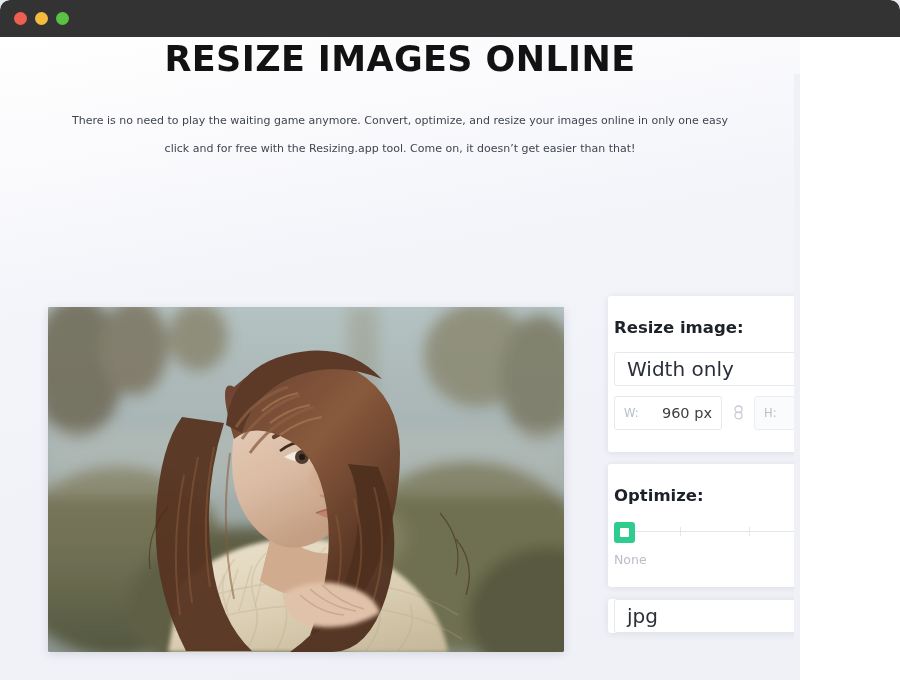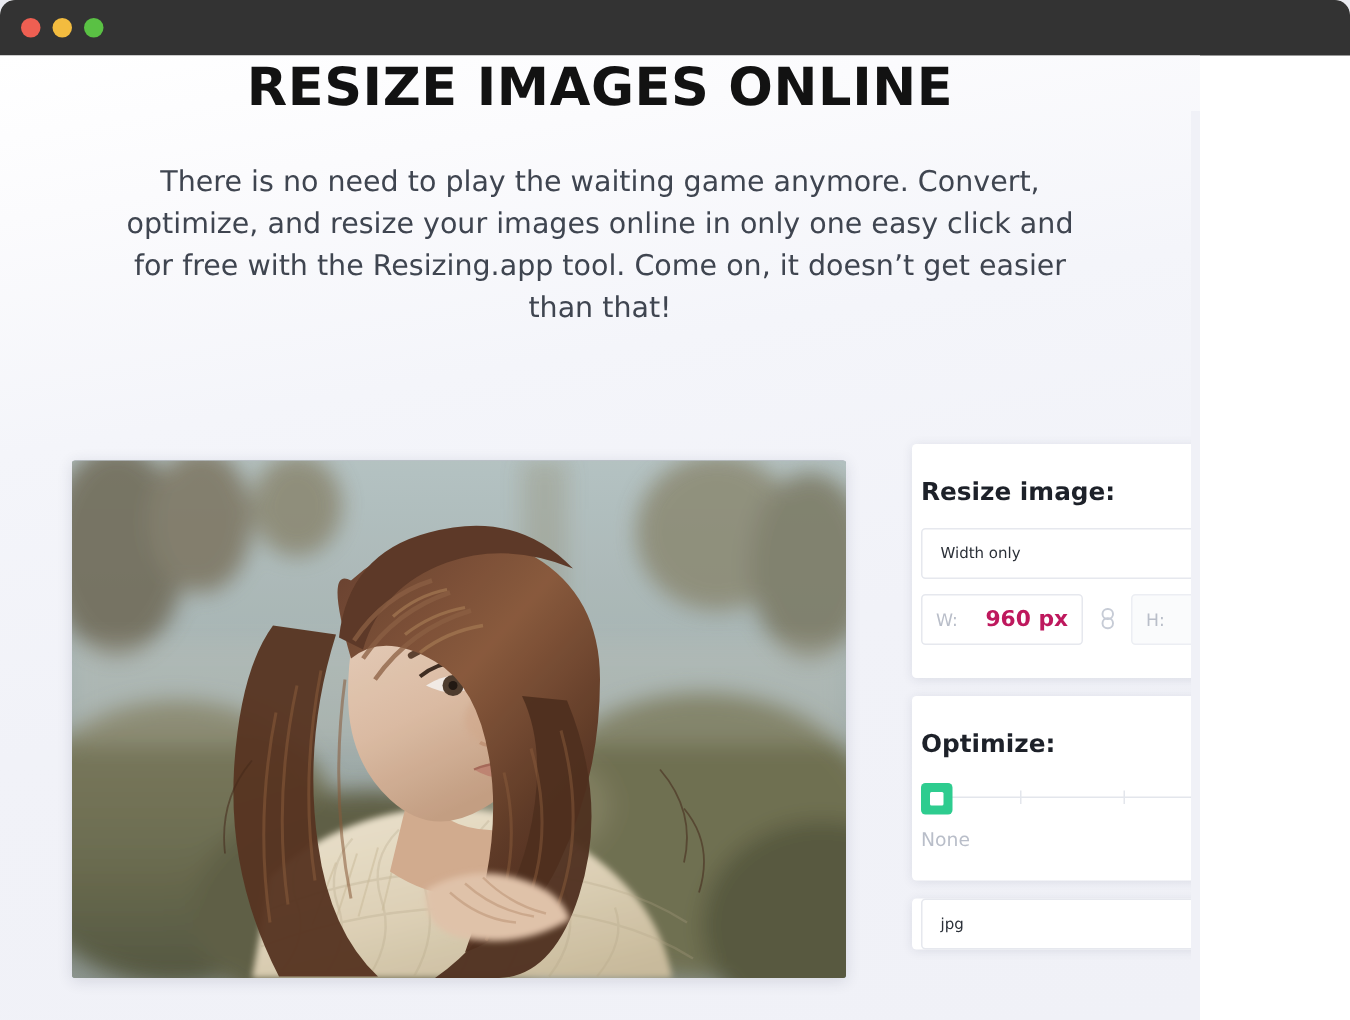--- a/index.html
+++ b/index.html
@@ -72,21 +72,21 @@
     font-weight: 700;
     letter-spacing: 0.4px;
     color: #121212;
     text-transform: uppercase;
     font-family: "DejaVu Sans", sans-serif;
   }
   #hero-subtitle {
     margin: 0 auto;
     padding-top: 26px;
     width: 660px;
-    font-size: 19px;
+    font-size: 11px;
     line-height: 28px;
     color: #3f4550;
     font-family: "DejaVu Sans", sans-serif;
   }
 
   
   #preview-wrap {
     position: absolute;
     left: 48px;
     top: 270px;
@@ -134,21 +134,21 @@
     height: 34px;
     border: 1px solid #e6e8ee;
     border-radius: 3px;
     background: #ffffff;
     display: flex;
     align-items: center;
     padding: 0 12px;
     box-sizing: border-box;
   }
   .select-value {
-    font-size: 10px;
+    font-size: 20px;
     color: #2b3038;
     font-family: "DejaVu Sans", sans-serif;
   }
   .chevron-down {
     position: absolute;
     right: 11px;
     top: 50%;
     margin-top: -3px;
     width: 9px;
     height: 6px;
@@ -178,22 +178,22 @@
     border-color: #eceef3;
   }
   .dim-label {
     font-size: 11.5px;
     color: #b9bec9;
     font-family: "DejaVu Sans", sans-serif;
   }
   .dim-value {
     margin-left: auto;
     font-size: 14.5px;
-    color: #be185d;
-    font-weight: 700;
+    color: #404040;
+    font-weight: 400;
     font-family: "DejaVu Sans", sans-serif;
   }
   .dim-value.muted {
     color: #c2c7d1;
     font-weight: 400;
   }
   #link-ratio-icon {
     width: 32px;
     text-align: center;
     color: #c7ccd6;

